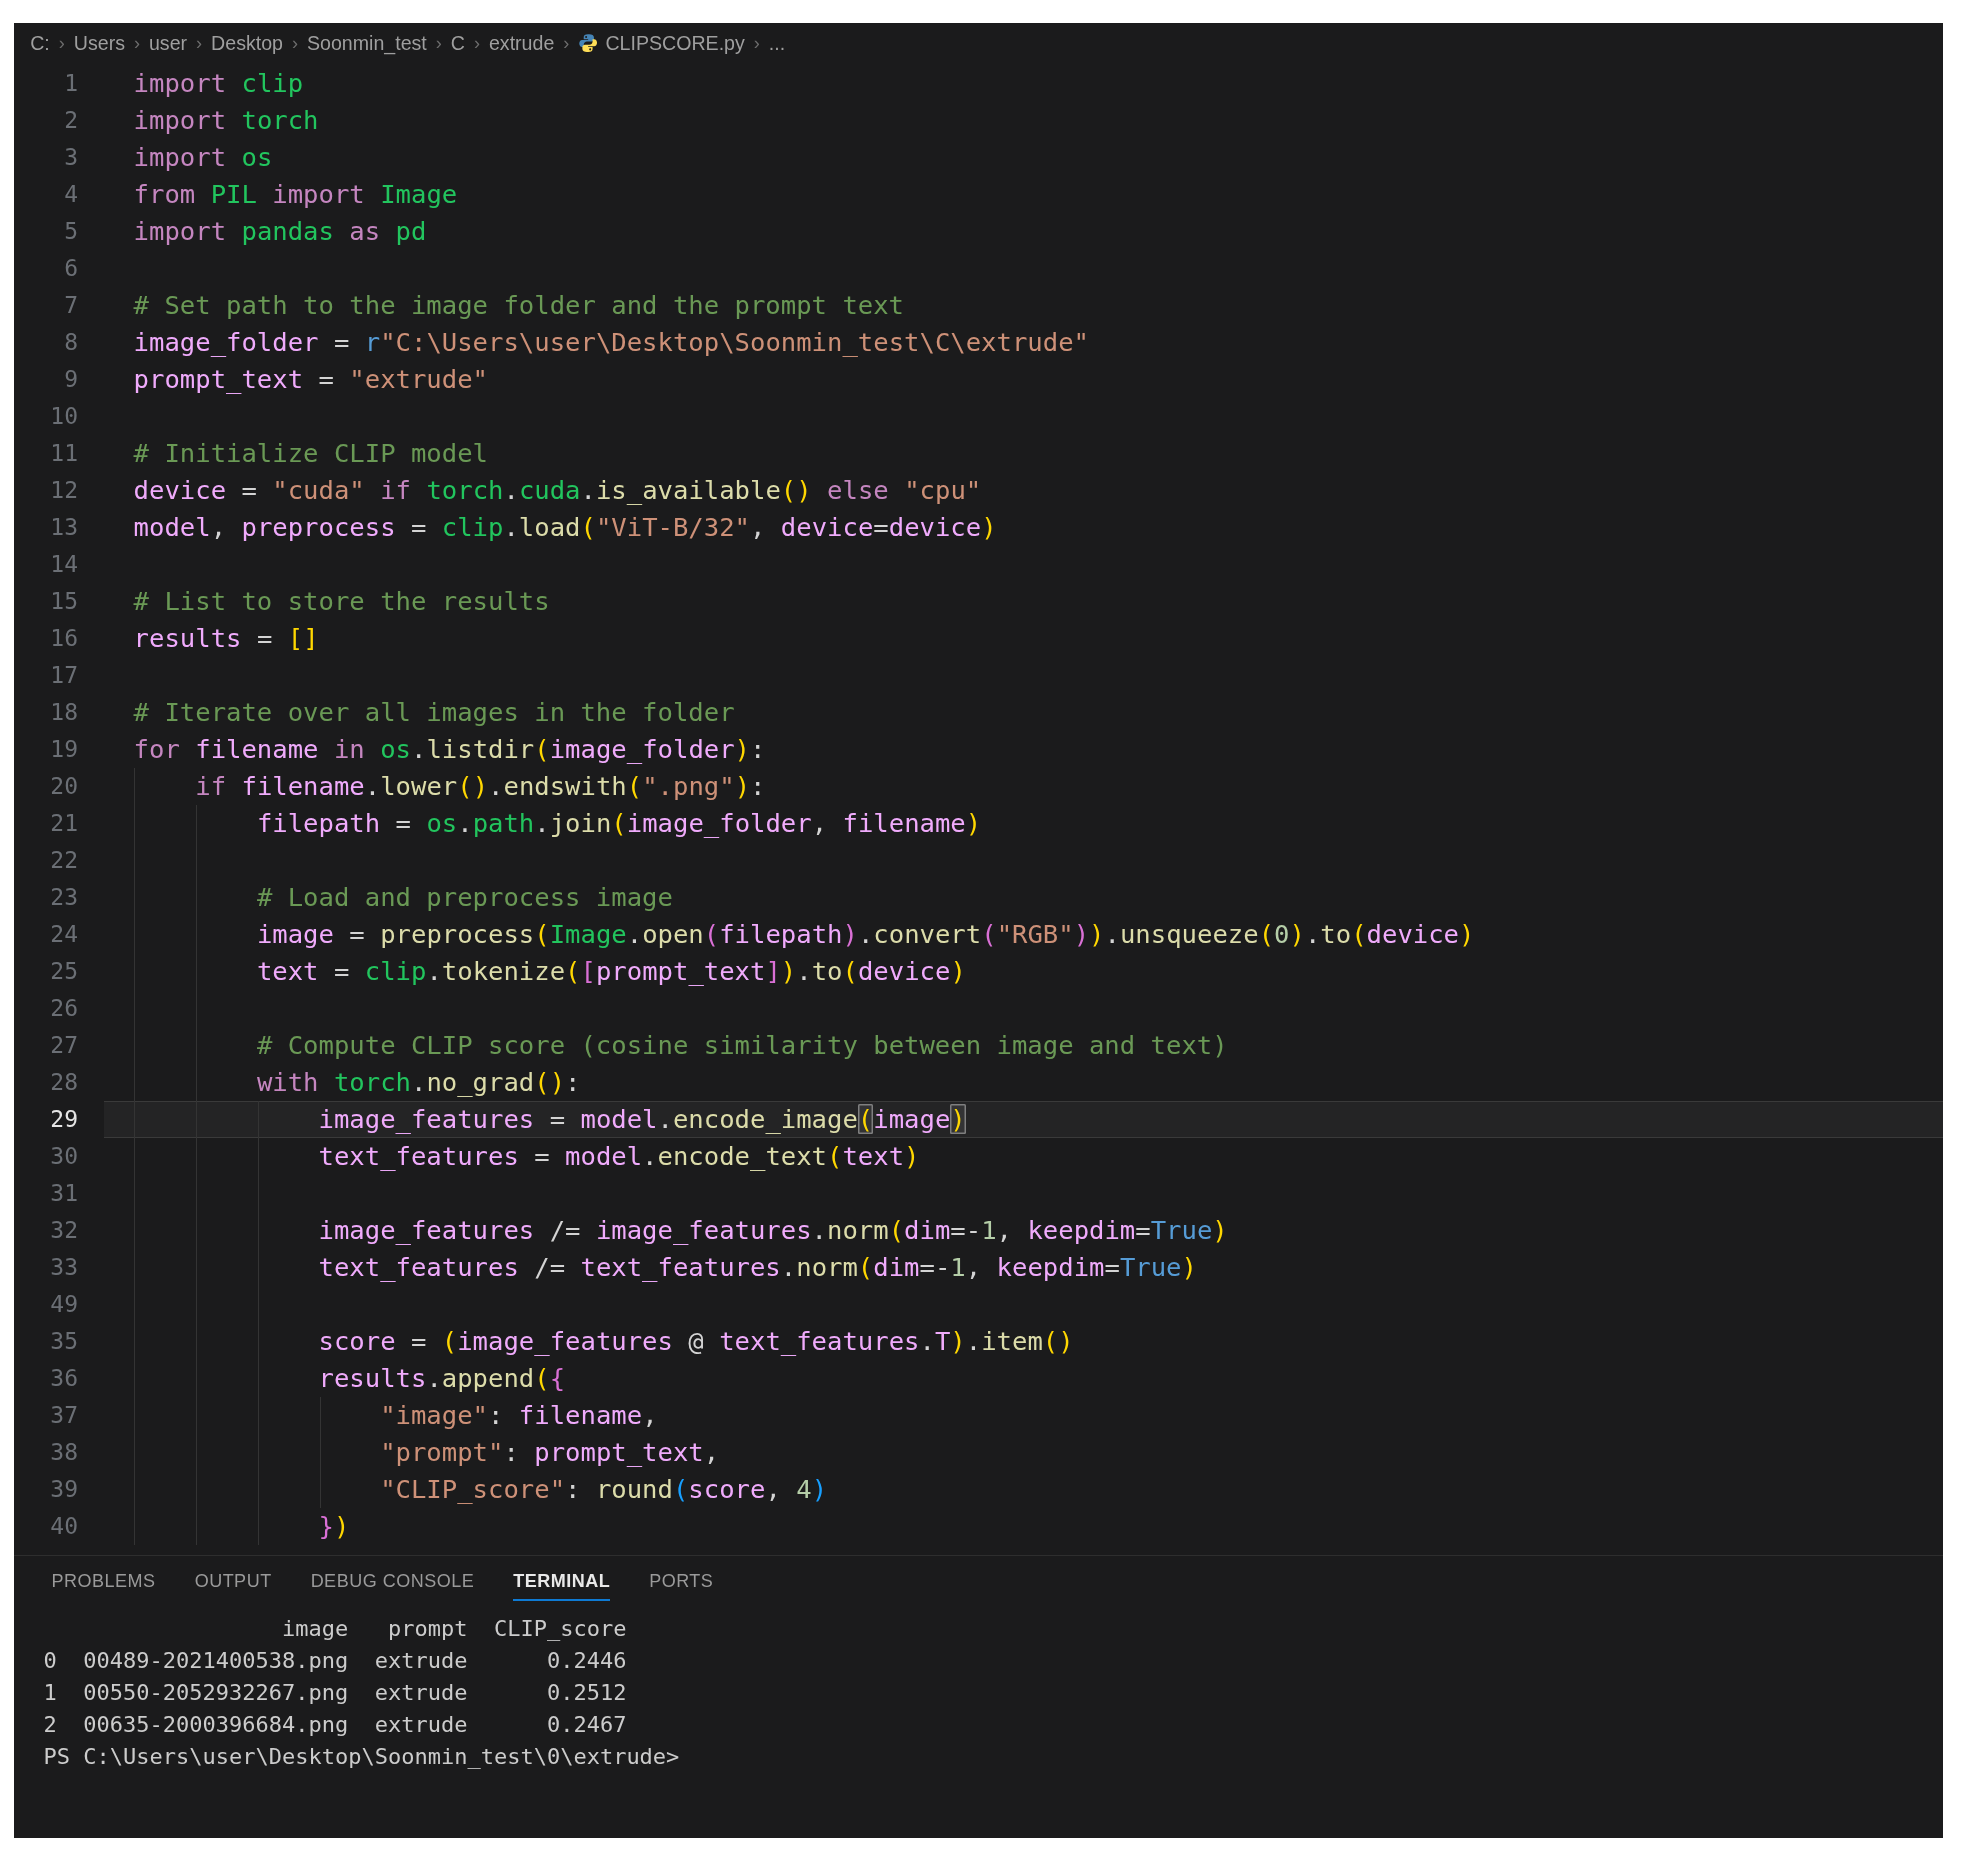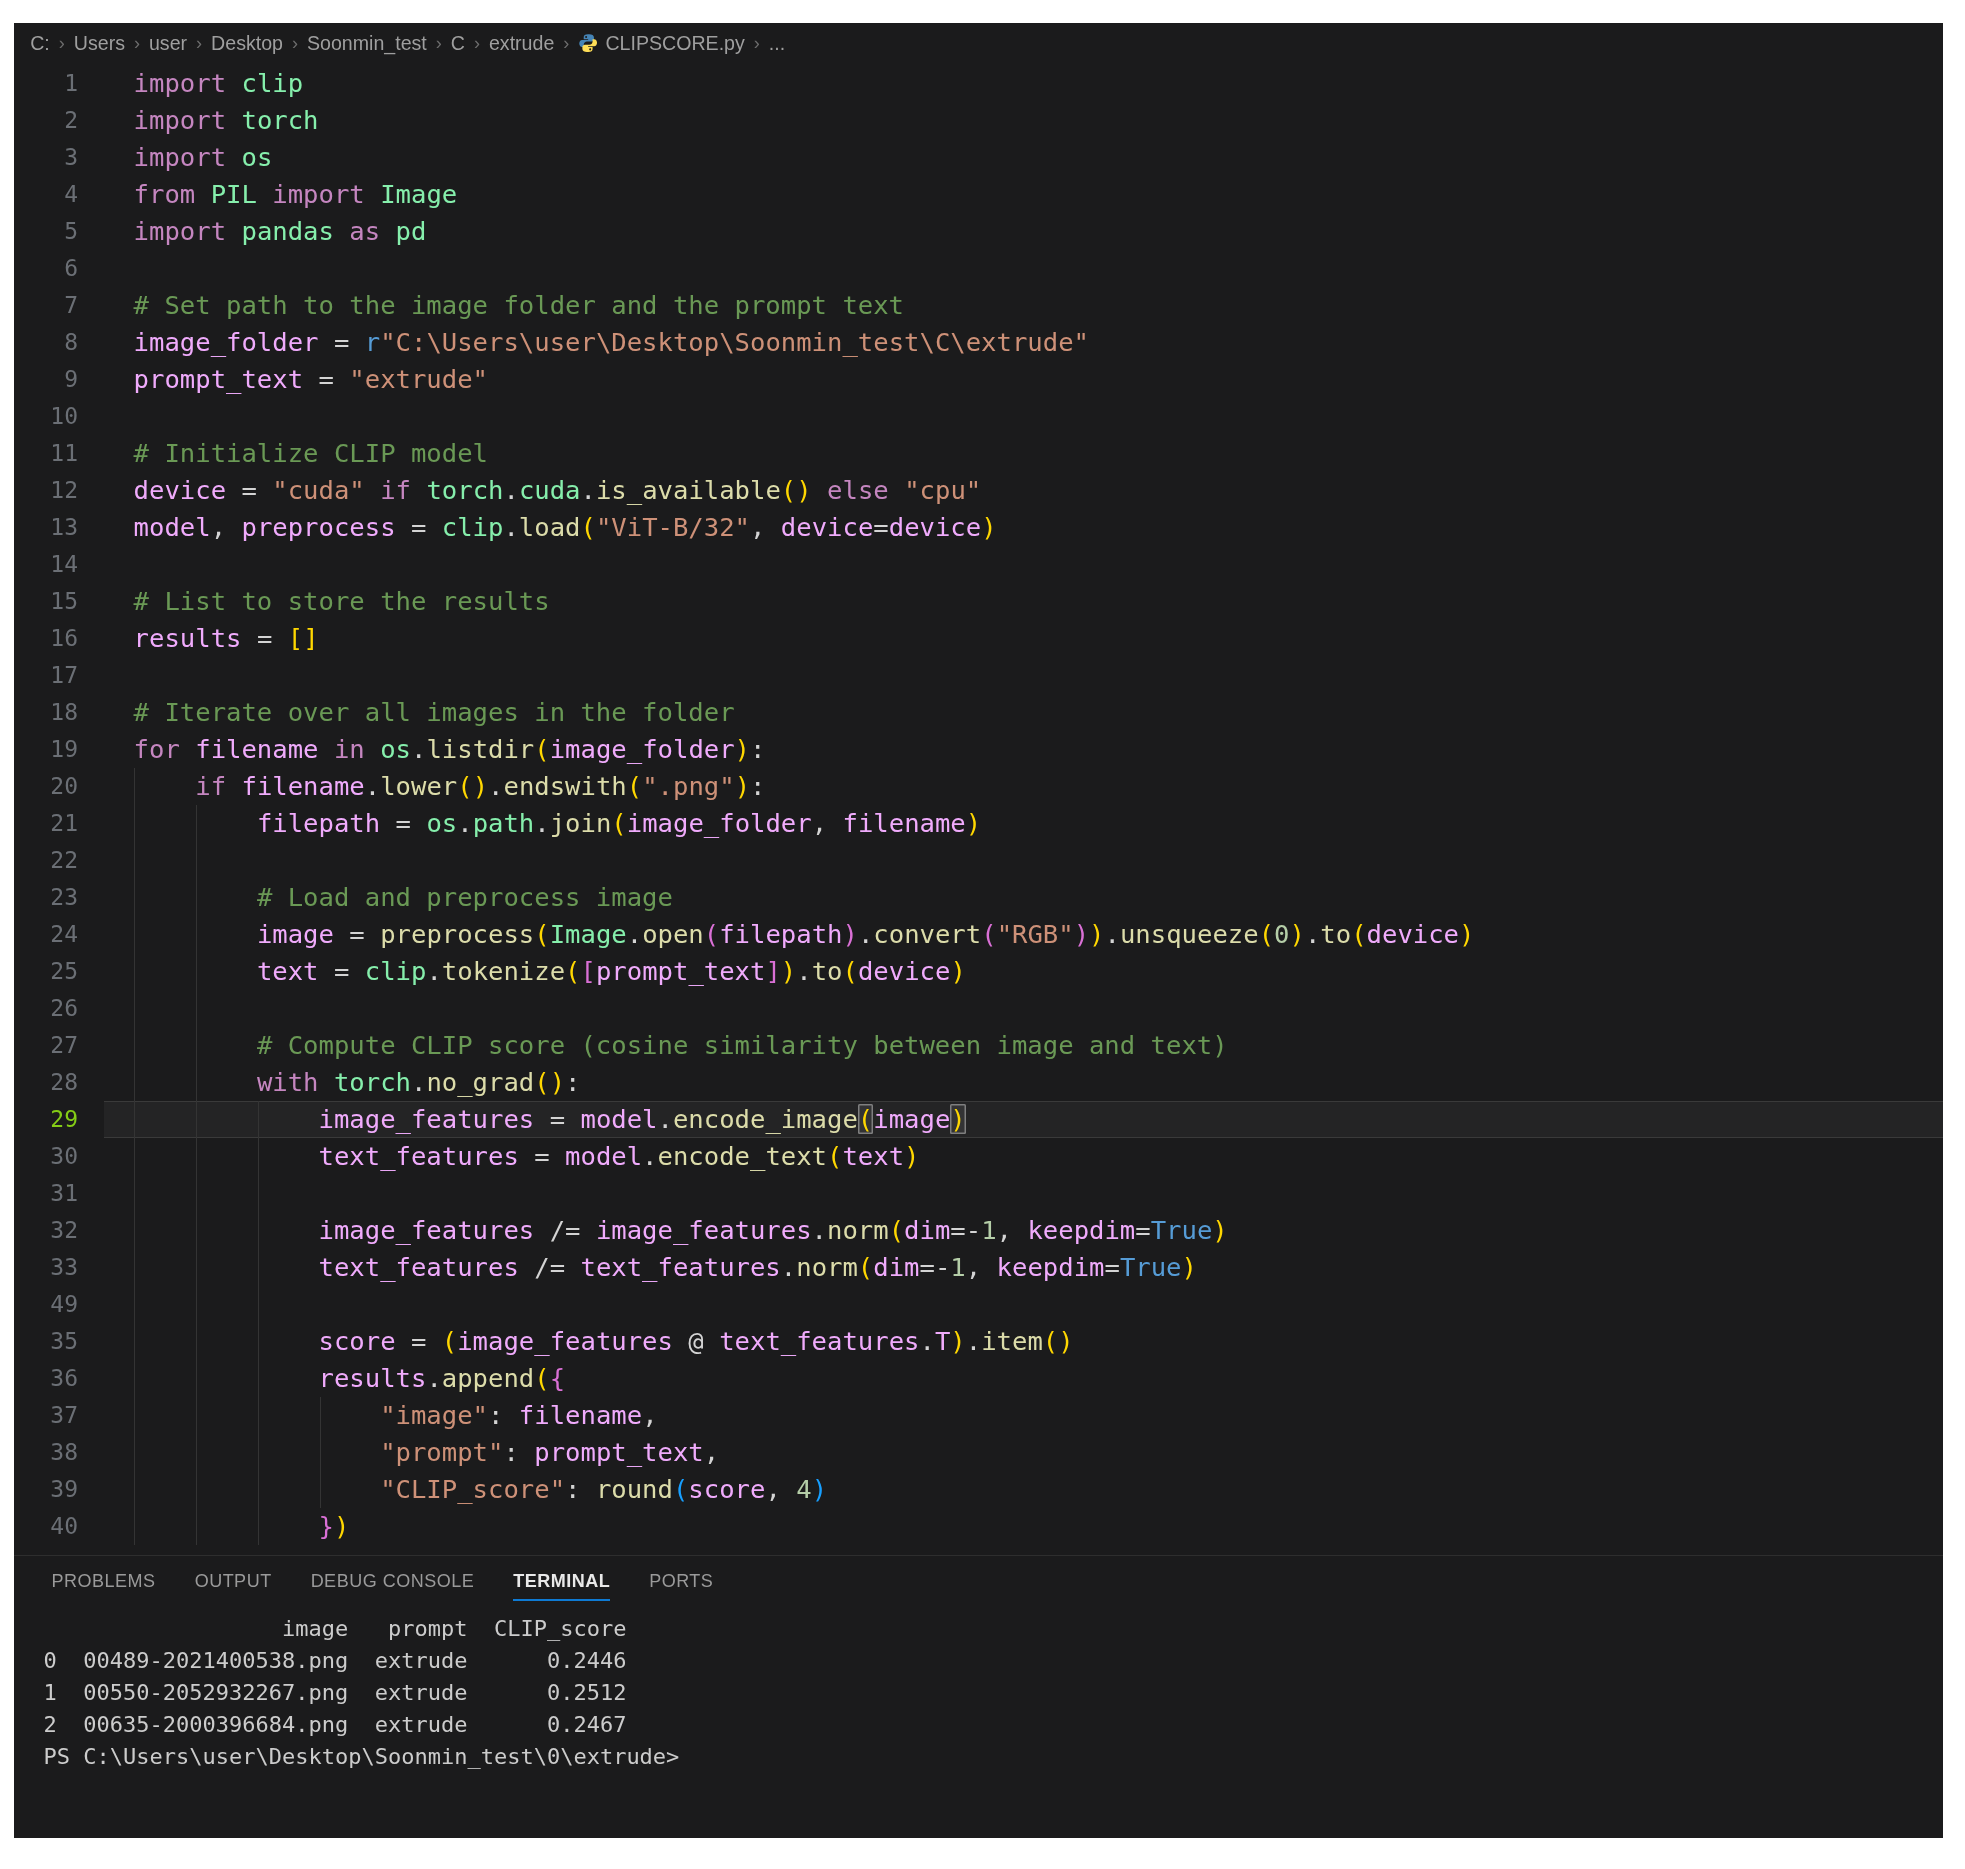--- a/index.html
+++ b/index.html
@@ -19,24 +19,24 @@
   #breadcrumb .seg { color:#9f9f9f; }
   #breadcrumb .pyicon { width:20.3px; height:20.3px; margin-right:6.8px; display:inline-block; vertical-align:-3px; }
   
   #editor { position:relative; }
   .line { position:relative; height:37px; line-height:37px; white-space:pre; }
   .line .hl { position:absolute; left:90px; right:0; top:0; bottom:0;
     background:rgba(255,255,255,0.045);
     border-top:0.8px solid #3a3a3a; border-bottom:0.8px solid #3a3a3a; }
   .lnum { position:absolute; left:0; top:0; width:90px; text-align:right; padding-right:25.6px;
     color:#6b6f75; font-size:23px; }
-  .line.cur .lnum { color:#84cc16; }
+  .line.cur .lnum { color:#e5e5e5; }
   .guide { position:absolute; top:0; bottom:0; width:1.5px; background:#343434; }
   .code { position:absolute; left:120px; top:0; font-size:25.6px; letter-spacing:0; }
-  .tk-kw  { color:#C586C0; } .tk-mod { color:#86efac;margin-top:33px; } .tk-var { color:#f0abfc; }
+  .tk-kw  { color:#C586C0; } .tk-mod { color:#22c55e;margin-top:33px; } .tk-var { color:#f0abfc; }
   .tk-fn  { color:#DCDCAA; } .tk-str { color:#CE9178; } .tk-num { color:#B5CEA8; }
   .tk-cmt { color:#6A9955; } .tk-op  { color:#D4D4D4; } .tk-blu { color:#569CD6; }
   .tk-b1  { color:#FFD700; } .tk-b2  { color:#DA70D6; } .tk-b3  { color:#179FFF; }
   .tk-b1m { color:#FFD700; box-shadow:inset 0 0 0 1.5px #7f7f7f; background:rgba(120,120,120,0.18); border-radius:1.5px; }
   
   #panel { position:absolute; left:0; right:0; top:1532px; bottom:0; border-top:0.8px solid #2e2e2e; background:#1b1b1c; }
   #panel-tabs { display:flex; align-items:flex-start; padding:15px 0 0 38px;
     font-family:"Liberation Sans", sans-serif; font-size:18px; letter-spacing:0.5px; color:#9a9a9a; height:47px; }
   .ptab { margin-right:39px; padding-bottom:7.5px; cursor:default; }
   .ptab.active { color:#e9e9e9; border-bottom:2.3px solid #0e7ad3;font-weight:bold; }

